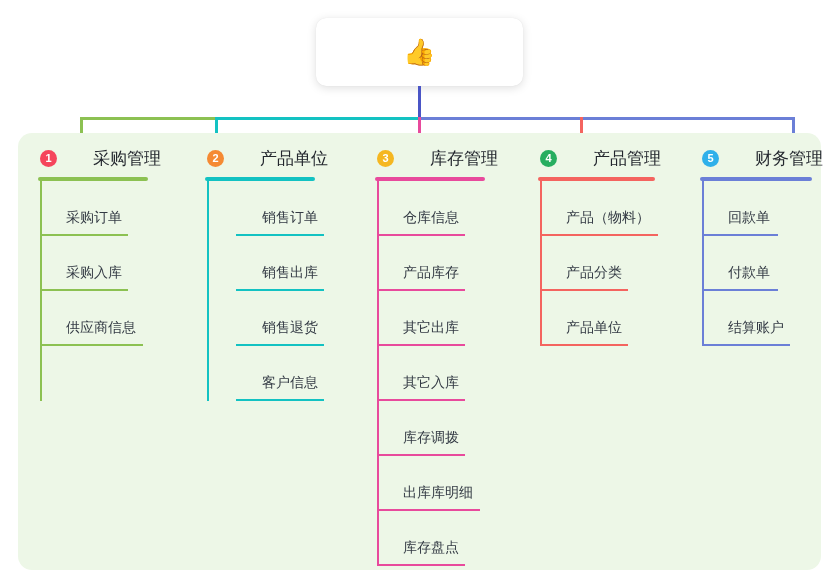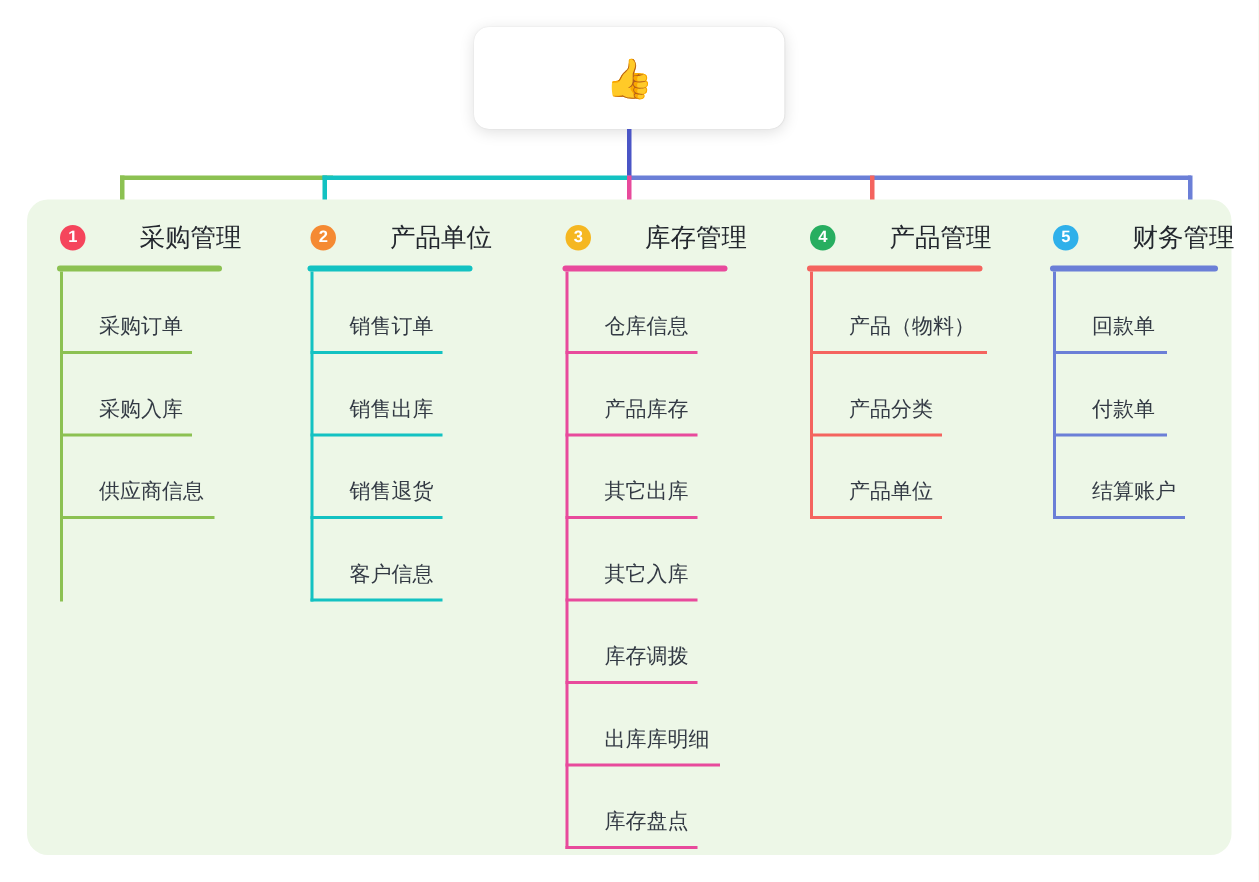--- a/index.html
+++ b/index.html
@@ -170,21 +170,21 @@
             <div class="leaf-rule" style="width: 103px; background: rgb(140, 193, 82);"></div>
           </div>
         </div>
       </div>
       <div class="branch" style="left: 205px; width: 148px;">
         <div class="branch-head">
           <span class="badge" style="background: rgb(245, 138, 51);">2</span>
           <span class="branch-label">产品单位</span>
         </div>
         <div class="head-rule" style="width: 110px; background: rgb(19, 194, 194);"></div>
-        <div class="leaves" style="height: 220px;">
+        <div class="leaves" style="height: 220px; padding-left: 29px;">
           <div class="trunk" style="height: 220px; background: rgb(19, 194, 194);"></div>
           <div class="leaf">
             <span class="leaf-text">销售订单</span>
             <div class="leaf-rule" style="width: 88px; background: rgb(19, 194, 194);"></div>
           </div>
           <div class="leaf">
             <span class="leaf-text">销售出库</span>
             <div class="leaf-rule" style="width: 88px; background: rgb(19, 194, 194);"></div>
           </div>
           <div class="leaf">

